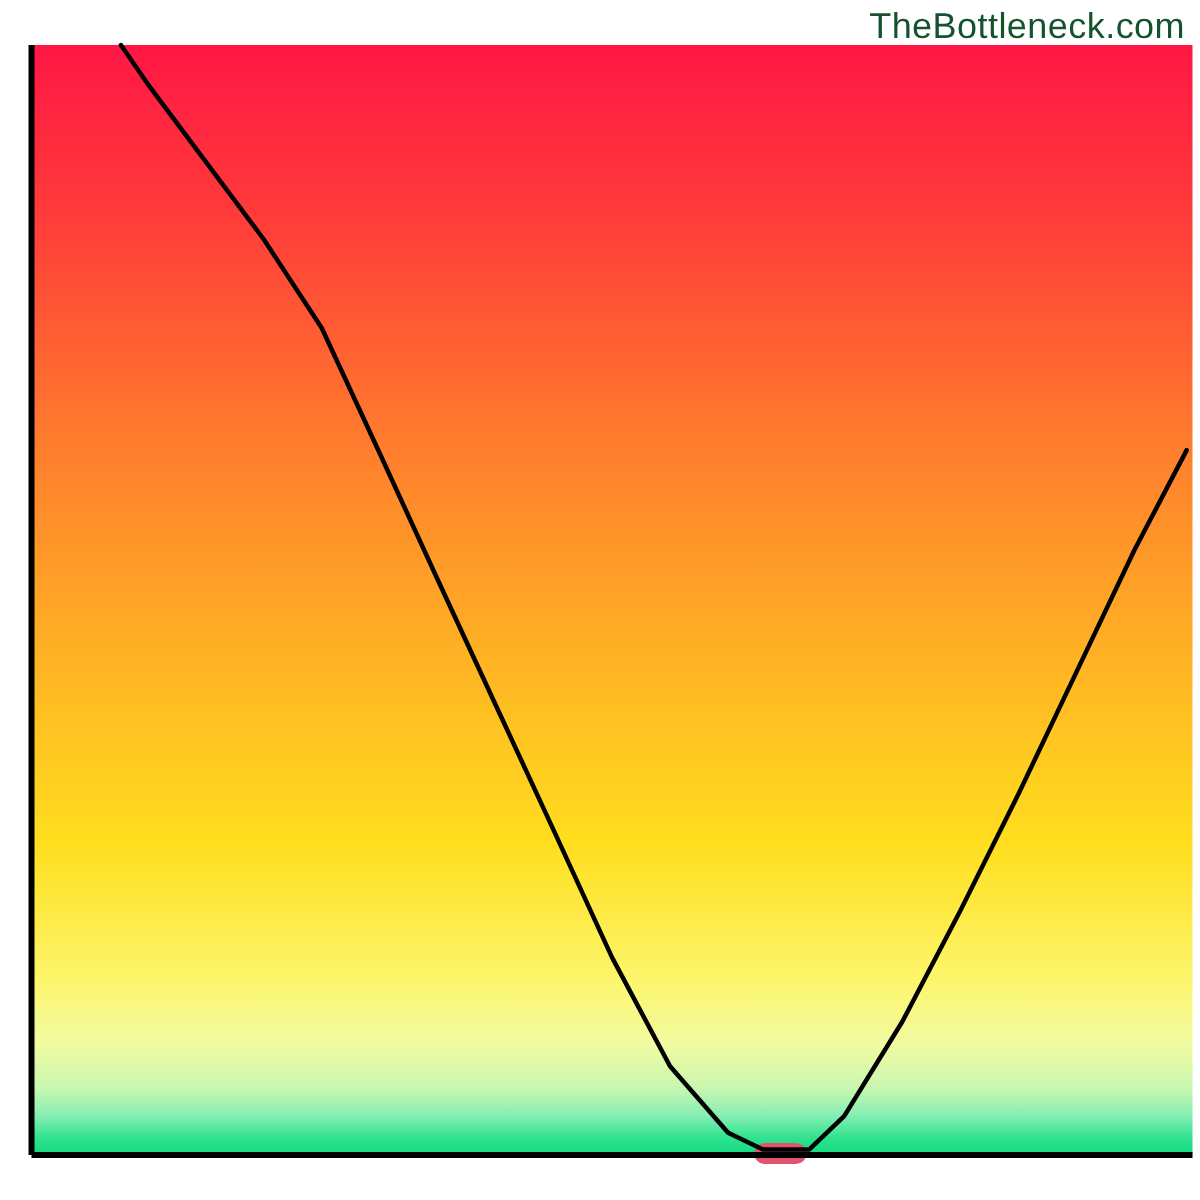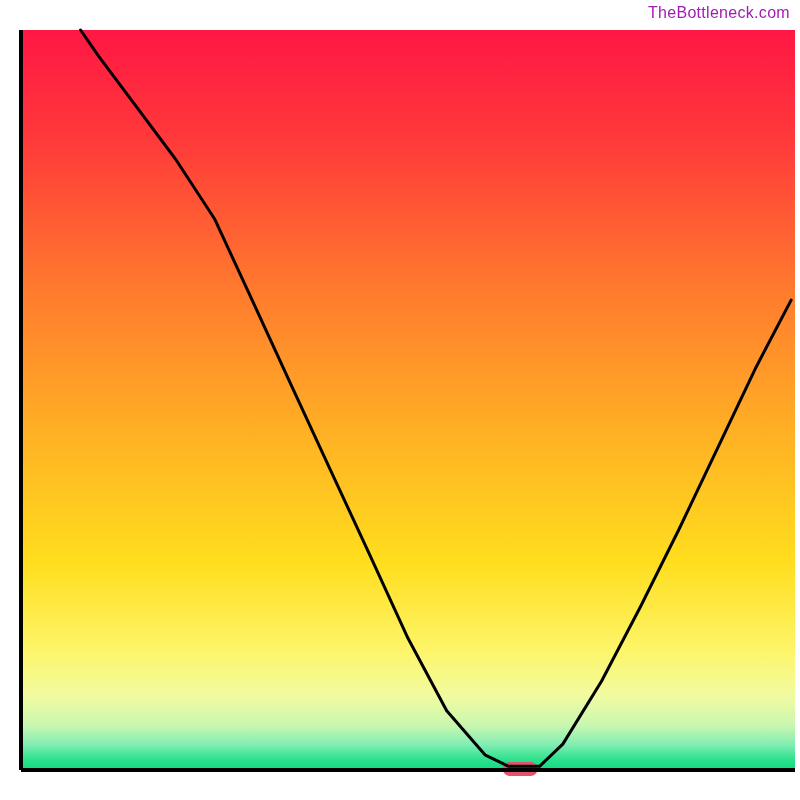--- a/index.html
+++ b/index.html
@@ -13,23 +13,23 @@
   .chart-container {
     position: relative;
     width: 800px;
     height: 800px;
   }
   .attribution {
     position: absolute;
     top: 4px;
     right: 10px;
     font-family: Arial, sans-serif;
-    font-size: 16px;
+    font-size: 24px;
     font-weight: 500;
-    color: #a21caf;
+    color: #14532d;
     letter-spacing: 0.3px;
     z-index: 30;
   }
   svg {
     display: block;
   }
 </style>
 </head>
 <body>
 

